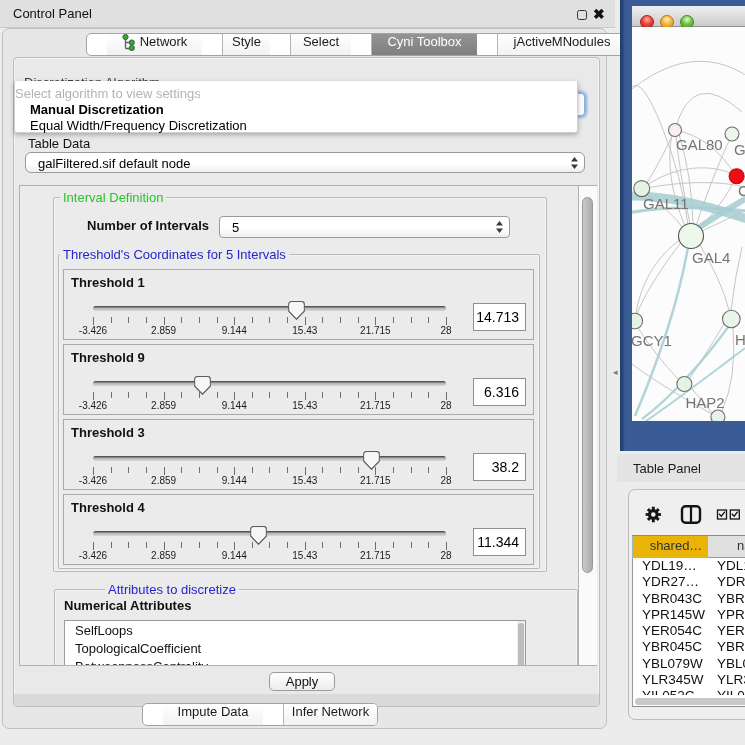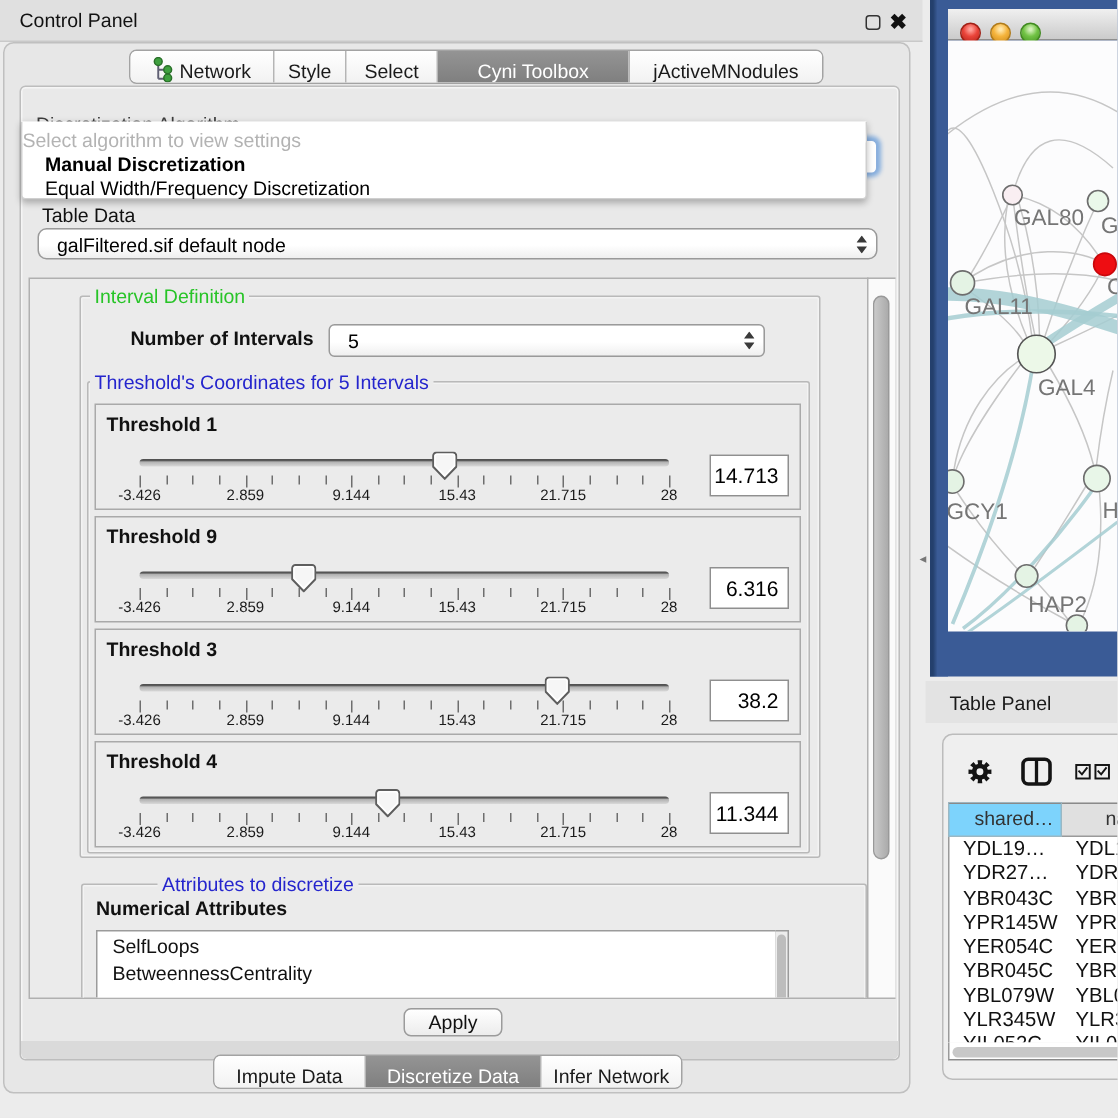--- a/index.html
+++ b/index.html
@@ -10,21 +10,21 @@
 
 #titlebar { left:0; top:0; width:615px; height:28px; background:#e0e0e0; border-bottom:1px solid #c9c9c9; }
 #titlebar .t { position:absolute; left:13px; top:6px; font-size:13px; color:#111; }
 #float-ic { position:absolute; left:577px; top:10px; width:10px; height:10px; border:1.5px solid #333; border-radius:2.5px; }
 #close-ic { position:absolute; left:593px; top:6px; font-size:14px; font-weight:bold; color:#111; }
 
 #outerpanel { left:2px; top:28px; width:605px; height:701px; background:#e7e7e7; border:1px solid #c0c0c0; border-radius:7px; }
 
 
 .segbar { position:absolute; display:flex; background:#fff; border:1px solid #a3a3a3; border-radius:5px; overflow:hidden; }
-.seg { font-size:13px; color:#1a1a1a; display:flex; align-items:flex-end; justify-content:center; border-left:1px solid #b5b5b5; background:linear-gradient(180deg,#ffffff,#f2f2f2); }
+.seg { font-size:13px; color:#1a1a1a; display:flex; align-items:flex-start; justify-content:center; border-left:1px solid #b5b5b5; background:linear-gradient(180deg,#ffffff,#f2f2f2);margin-left:20px; }
 .seg:first-child { border-left:none; }
 .seg.sel { background:linear-gradient(180deg,#949494,#7f7f7f); color:#fff; }
 #toptabs { left:86px; top:33px; height:23px; }
 #bottabs { left:142px; top:703px; height:23px; }
 
 
 #innerpanel { left:13px; top:57px; width:587px; height:650px; background:#e9e9e9; border:1px solid #bdbdbd; border-radius:4px; box-shadow:inset 0 0 0 1px #f5f5f5; }
 
 
 #dalabel { left:24px; top:75px; font-size:13px; color:#3c3c3c; }
@@ -89,21 +89,21 @@
 #ly { left:28px; background:radial-gradient(circle at 50% 30%, #ffe6a8 8%, #f5b43c 45%, #d29021 90%); border:1px solid #b07b1a; }
 #lg { left:48px; background:radial-gradient(circle at 50% 30%, #d2f0b7 8%, #72c345 45%, #4d9b28 90%); border:1px solid #418a20; }
 #canvas { position:absolute; left:12px; top:27px; width:113px; height:394px; background:#fcfcfd; overflow:hidden; }
 
 #divarrow { left:613px; top:367px; font-size:9px; color:#777; }
 
 #tpbar { left:617px; top:454px; width:128px; height:28px; background:#e3e3e3; }
 #tpbar .t { position:absolute; left:16px; top:7px; font-size:13px; color:#1a1a1a; }
 
 #tablewin { left:628px; top:489px; width:130px; height:231px; background:#efefef; border:1px solid #bcbcbc; border-radius:7px 0 0 7px; }
-#tbl-hdr1 { left:632px; top:535px; width:76px; height:23px; background:#7dd3fc; border:1px solid #9ab8c4; border-top:1px solid #8a8a8a; font-size:13px; color:#333; text-align:center; line-height:20px; padding-left:12px; }
+#tbl-hdr1 { left:632px; top:535px; width:76px; height:23px; background:#eab308; border:1px solid #9ab8c4; border-top:1px solid #8a8a8a; font-size:13px; color:#333; text-align:center; line-height:20px; padding-left:12px; }
 #tbl-hdr2 { left:708px; top:535px; width:37px; height:23px; background:#e0e0e0; border-top:1px solid #8a8a8a; border-bottom:1px solid #9a9a9a; font-size:13px; color:#333; line-height:20px; padding-left:29px; }
 #tbl-body { left:632px; top:558px; width:113px; height:137px; border-left:1px solid #9a9a9a; background:#fff; font-size:13.5px; color:#111; overflow:hidden; }
 #tbl-body .r { height:16.3px; line-height:16.3px; white-space:nowrap; }
 #tbl-body .c1 { display:inline-block; width:84px; padding-left:9px; }
 #hsb { left:632px; top:695px; width:113px; height:12px; background:#fff; border-left:1px solid #9a9a9a; border-bottom:1px solid #8a8a8a; }
 #hsb .thumb { position:absolute; left:2px; top:2.5px; width:120px; height:7px; background:#c8c8c8; border-radius:4px; }
 
 svg text { font-family:"Liberation Sans", sans-serif; }
 </style>
 </head>
@@ -306,20 +306,21 @@
         <span style="left:382.0px">28</span>
       </div>
     <div class="vbox">11.344</div>
     </div>
   <div class="group" id="grp-attr">
       <span class="gt blue">Attributes to discretize</span>
     </div>
   <div id="lbl-na">Numerical Attributes</div>
   <div id="attrlist">
       <div>SelfLoops</div>
+      <div>TopologicalCoefficient</div>
       <div>BetweennessCentrality</div>
     </div>
   <div id="alsb">
       <div class="thumb"></div>
     </div>
 </div>
 <div id="nicombo" class="combo">
     <span class="cv">5</span>
     <svg class="ar" viewBox="0 0 7 12">
       <path d="M3.5 0 L7 4.6 H0 Z M0 7.4 H7 L3.5 12 Z" fill="#3a3a3a"></path>
@@ -343,27 +344,26 @@
   <div class="seg" style="width:95px">
     <svg width="14" height="17" viewBox="0 0 14 17" style="margin-right:4px">
       <path d="M 3.5 3.5 V 14.5 M 3.5 8.5 H 9.5 M 3.5 14.5 H 9.5" fill="none" stroke="#5f5f73" stroke-width="1.3"></path>
       <circle cx="3.5" cy="3" r="2.6" fill="#3fa03f" stroke="#2a702a" stroke-width="1"></circle>
       <circle cx="9.8" cy="8.5" r="2.6" fill="#3fa03f" stroke="#2a702a" stroke-width="1"></circle>
       <circle cx="9.8" cy="14" r="2.6" fill="#3fa03f" stroke="#2a702a" stroke-width="1"></circle>
     </svg>
     Network</div>
   <div class="seg" style="width:48px">Style</div>
   <div class="seg" style="width:61px">Select</div>
-  <div class="seg sel" style="width:128px">Cyni Toolbox</div>
+  <div class="seg sel" style="width:106px">Cyni Toolbox</div>
   <div class="seg" style="width:129px">jActiveMNodules</div>
 </div>
 
 <div id="bottabs" class="segbar">
   <div class="seg" style="width:100px">Impute Data</div>
-  <div class="seg sel" style="width:117px">Discretize Data</div>
   <div class="seg" style="width:94px">Infer Network</div>
 </div>
 
 <div id="netwin" class="abs">
   <div class="frameL"></div>
   <div id="mactitle">
     <span class="light" id="lr"></span>
       <span class="light" id="ly"></span>
       <span class="light" id="lg"></span>
   </div>

